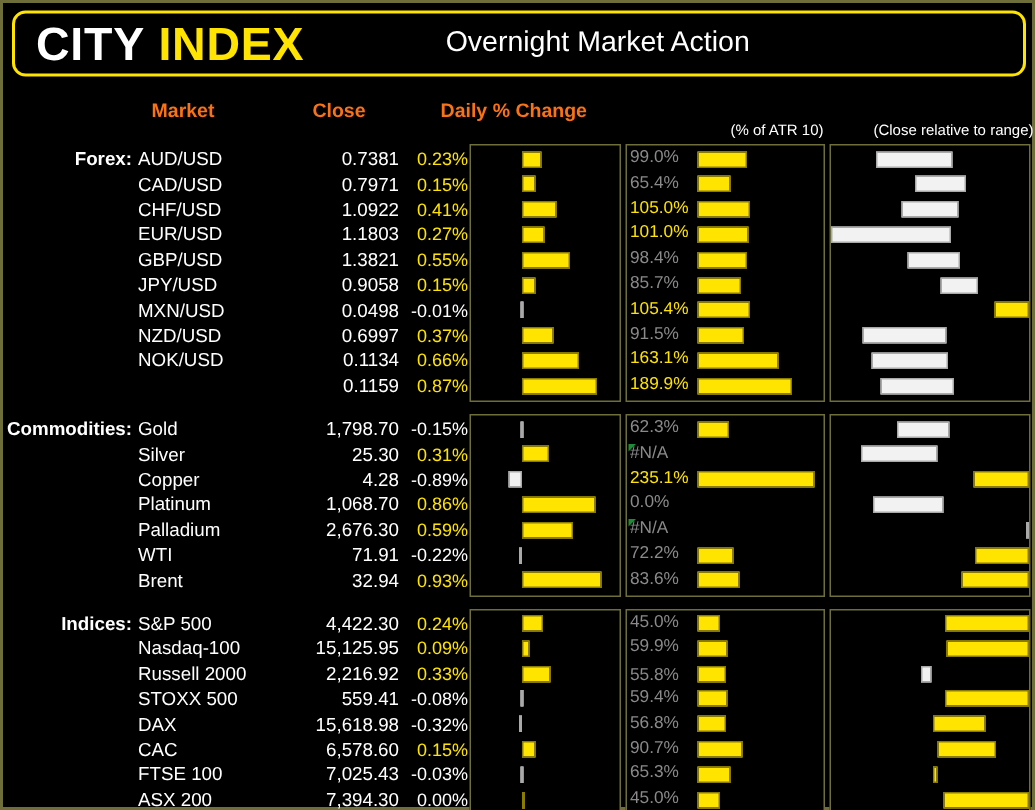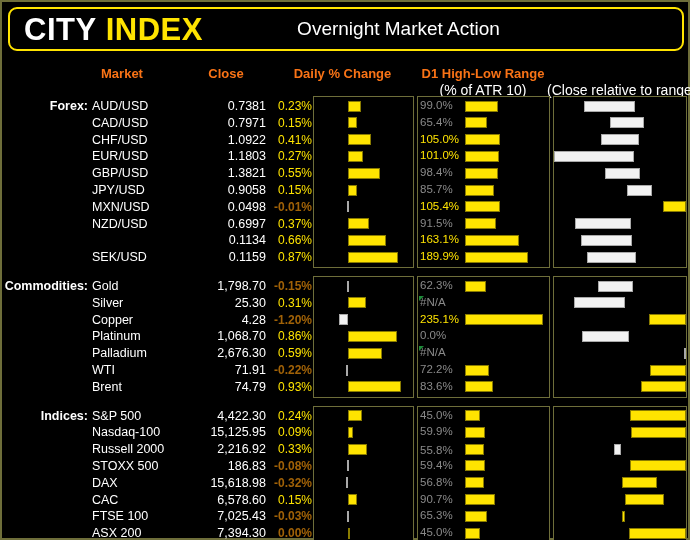--- a/index.html
+++ b/index.html
@@ -71,24 +71,24 @@
   .ch {
     position: absolute;
     font-size: 13px;
     font-weight: bold;
     color: #f97316;
     text-align: center;
     white-space: nowrap;
   }
   .ch-sub {
     position: absolute;
-    font-size: 14px;
+    font-size: 10px;
     font-weight: normal;
     color: #ffffff;
-    text-align: center;
+    text-align: right;
     white-space: nowrap;
   }
   .ch-market { left: 60px;  top: 4px; width: 120px; text-align: center; }
   .ch-close  { left: 182px; top: 4px; width: 84px; }
   .ch-daily  { left: 268px; top: 4px; width: 145px; }
   .ch-d1     { left: 415px; top: 4px; width: 132px; }
   .ch-d1s    { left: 415px; top: 20px; width: 132px; }
   .ch-60     { left: 550px; top: 4px; width: 134px; }
   .ch-60s    { left: 545px; top: 20px; width: 142px; }
 
@@ -131,21 +131,21 @@
     color: #ffffff;
   }
   .cell-chg {
     position: absolute;
     left: 268px;
     width: 42px;
     text-align: right;
     font-size: 12px;
   }
   .pos { color: #ffe400; }
-  .neg { color: #a16207; font-weight: bold; }
+  .neg { color: #ffffff; }
 
   
   .panel {
     position: absolute;
     border: 1px solid #6e6e3a;
     background: #000000;
     box-sizing: border-box;
     overflow: hidden;
   }
   .p-daily { left: 311px; width: 101px; }
@@ -198,21 +198,20 @@
     <div class="logo">
       <span class="city">CITY</span><span class="index">INDEX</span>
     </div>
     <div class="header-title">Overnight Market Action</div>
   </div>
 
   <div class="colheads">
     <div class="ch ch-market">Market</div>
     <div class="ch ch-close">Close</div>
     <div class="ch ch-daily">Daily % Change</div>
-    <div class="ch ch-d1">D1 High-Low Range</div>
     <div class="ch-sub ch-d1s">(% of ATR 10)</div>
     <div class="ch-sub ch-60s">(Close relative to range)</div>
   </div>
 
   <div class="grid" id="grid">
       <div class="row" style="position: absolute; left: 0px; top: 0px; width: 690px;">
         <div class="sect-label">Forex:</div>
         <div class="cell-market">AUD/USD</div>
         <div class="cell-close">0.7381</div>
         <div class="cell-chg pos">0.23%</div>
@@ -246,25 +245,25 @@
         <div class="cell-market">MXN/USD</div>
         <div class="cell-close">0.0498</div>
         <div class="cell-chg neg">-0.01%</div>
       </div>
       <div class="row" style="position: absolute; left: 0px; top: 117.6px; width: 690px;">
         <div class="cell-market">NZD/USD</div>
         <div class="cell-close">0.6997</div>
         <div class="cell-chg pos">0.37%</div>
       </div>
       <div class="row" style="position: absolute; left: 0px; top: 134.4px; width: 690px;">
+        <div class="cell-market">NOK/USD</div>
         <div class="cell-close">0.1134</div>
         <div class="cell-chg pos">0.66%</div>
       </div>
       <div class="row" style="position: absolute; left: 0px; top: 151.2px; width: 690px;">
-        <div class="cell-market">SEK/USD</div>
         <div class="cell-close">0.1159</div>
         <div class="cell-chg pos">0.87%</div>
       </div>
       <div class="panel p-daily" style="top: -2px; height: 172px;">
         <div class="bar" style="top: 3.5px; background: rgb(255, 228, 0); border: 1px solid rgb(138, 124, 0); left: 34px; width: 13.1727px; box-sizing: border-box;"></div>
         <div class="bar" style="top: 20.3px; background: rgb(255, 228, 0); border: 1px solid rgb(138, 124, 0); left: 34px; width: 8.59091px; box-sizing: border-box;"></div>
         <div class="bar" style="top: 37.1px; background: rgb(255, 228, 0); border: 1px solid rgb(138, 124, 0); left: 34px; width: 23.4818px; box-sizing: border-box;"></div>
         <div class="bar" style="top: 53.9px; background: rgb(255, 228, 0); border: 1px solid rgb(138, 124, 0); left: 34px; width: 15.4636px; box-sizing: border-box;"></div>
         <div class="bar" style="top: 70.7px; background: rgb(255, 228, 0); border: 1px solid rgb(138, 124, 0); left: 34px; width: 31.5px; box-sizing: border-box;"></div>
         <div class="bar" style="top: 87.5px; background: rgb(255, 228, 0); border: 1px solid rgb(138, 124, 0); left: 34px; width: 8.59091px; box-sizing: border-box;"></div>
@@ -314,40 +313,40 @@
         <div class="cell-chg neg">-0.15%</div>
       </div>
       <div class="row" style="position: absolute; left: 0px; top: 196.8px; width: 690px;">
         <div class="cell-market">Silver</div>
         <div class="cell-close">25.30</div>
         <div class="cell-chg pos">0.31%</div>
       </div>
       <div class="row" style="position: absolute; left: 0px; top: 213.6px; width: 690px;">
         <div class="cell-market">Copper</div>
         <div class="cell-close">4.28</div>
-        <div class="cell-chg neg">-1.20%</div>
+        <div class="cell-chg neg">-0.89%</div>
       </div>
       <div class="row" style="position: absolute; left: 0px; top: 230.4px; width: 690px;">
         <div class="cell-market">Platinum</div>
         <div class="cell-close">1,068.70</div>
         <div class="cell-chg pos">0.86%</div>
       </div>
       <div class="row" style="position: absolute; left: 0px; top: 247.2px; width: 690px;">
         <div class="cell-market">Palladium</div>
         <div class="cell-close">2,676.30</div>
         <div class="cell-chg pos">0.59%</div>
       </div>
       <div class="row" style="position: absolute; left: 0px; top: 264px; width: 690px;">
         <div class="cell-market">WTI</div>
         <div class="cell-close">71.91</div>
         <div class="cell-chg neg">-0.22%</div>
       </div>
       <div class="row" style="position: absolute; left: 0px; top: 280.8px; width: 690px;">
         <div class="cell-market">Brent</div>
-        <div class="cell-close">74.79</div>
+        <div class="cell-close">32.94</div>
         <div class="cell-chg pos">0.93%</div>
       </div>
       <div class="panel p-daily" style="top: 178px; height: 121.6px;">
         <div class="bar" style="top: 3.5px; background: rgb(242, 242, 242); border: 1px solid rgb(169, 169, 169); left: 32.5px; width: 1.5px; box-sizing: border-box;"></div>
         <div class="bar" style="top: 20.3px; background: rgb(255, 228, 0); border: 1px solid rgb(138, 124, 0); left: 34px; width: 17.7545px; box-sizing: border-box;"></div>
         <div class="bar" style="top: 37.1px; background: rgb(242, 242, 242); border: 1px solid rgb(169, 169, 169); left: 24.8571px; width: 9.14286px; box-sizing: border-box;"></div>
         <div class="bar" style="top: 53.9px; background: rgb(255, 228, 0); border: 1px solid rgb(138, 124, 0); left: 34px; width: 49.2545px; box-sizing: border-box;"></div>
         <div class="bar" style="top: 70.7px; background: rgb(255, 228, 0); border: 1px solid rgb(138, 124, 0); left: 34px; width: 33.7909px; box-sizing: border-box;"></div>
         <div class="bar" style="top: 87.5px; background: rgb(242, 242, 242); border: 1px solid rgb(169, 169, 169); left: 32.3238px; width: 1.67619px; box-sizing: border-box;"></div>
         <div class="bar" style="top: 104.3px; background: rgb(255, 228, 0); border: 1px solid rgb(138, 124, 0); left: 34px; width: 53.2636px; box-sizing: border-box;"></div>
@@ -387,21 +386,21 @@
         <div class="cell-close">15,125.95</div>
         <div class="cell-chg pos">0.09%</div>
       </div>
       <div class="row" style="position: absolute; left: 0px; top: 343.2px; width: 690px;">
         <div class="cell-market">Russell 2000</div>
         <div class="cell-close">2,216.92</div>
         <div class="cell-chg pos">0.33%</div>
       </div>
       <div class="row" style="position: absolute; left: 0px; top: 360px; width: 690px;">
         <div class="cell-market">STOXX 500</div>
-        <div class="cell-close">186.83</div>
+        <div class="cell-close">559.41</div>
         <div class="cell-chg neg">-0.08%</div>
       </div>
       <div class="row" style="position: absolute; left: 0px; top: 376.8px; width: 690px;">
         <div class="cell-market">DAX</div>
         <div class="cell-close">15,618.98</div>
         <div class="cell-chg neg">-0.32%</div>
       </div>
       <div class="row" style="position: absolute; left: 0px; top: 393.6px; width: 690px;">
         <div class="cell-market">CAC</div>
         <div class="cell-close">6,578.60</div>

